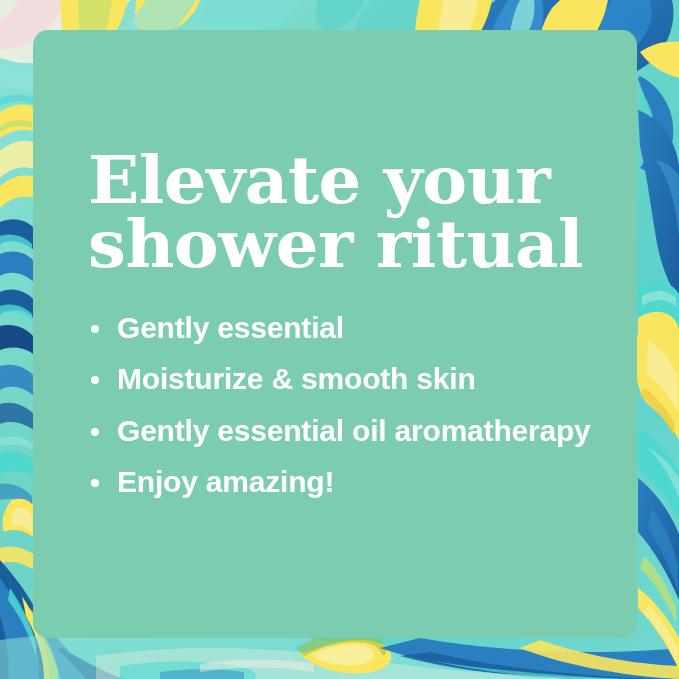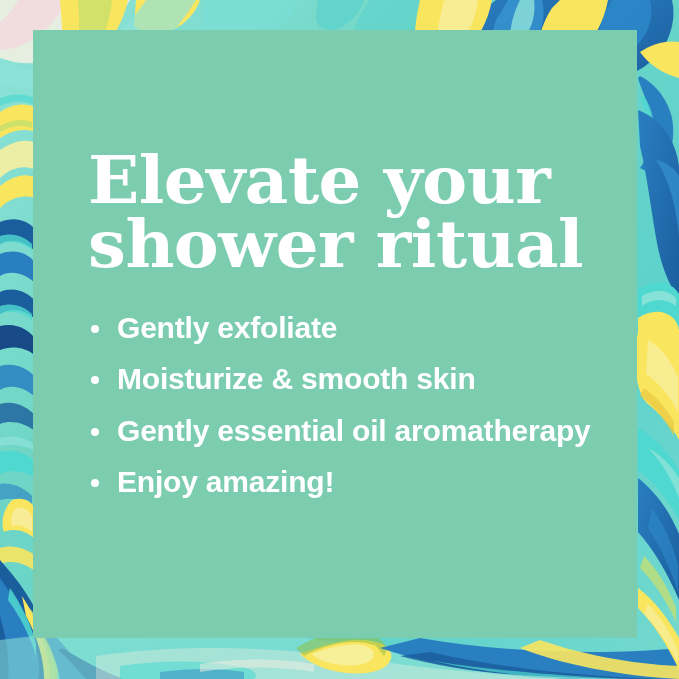--- a/index.html
+++ b/index.html
@@ -34,20 +34,21 @@
   }
 
   
   #content-panel {
     position: absolute;
     left: 33px;
     top: 30px;
     width: 604px;
     height: 608px;
     background: #7CCDB0;
+    border-radius: 15px;
   }
 
   .panel-inner {
     position: absolute;
     left: 55px;
     top: 118px;
     right: 10px;
   }
 
   
@@ -229,21 +230,21 @@
     <div class="panel-inner">
 
       <h1 id="headline">
         <span class="hl-line">Elevate your</span>
         <span class="hl-line">shower ritual</span>
       </h1>
 
       <ul id="benefits-list">
         <li>
           <span class="bullet-dot"></span>
-          <span>Gently exfoliate</span>
+          <span>Gently essential</span>
         </li>
         <li>
           <span class="bullet-dot"></span>
           <span>Moisturize &amp; smooth skin</span>
         </li>
         <li>
           <span class="bullet-dot"></span>
           <span>Gently essential oil aromatherapy</span>
         </li>
         <li>

